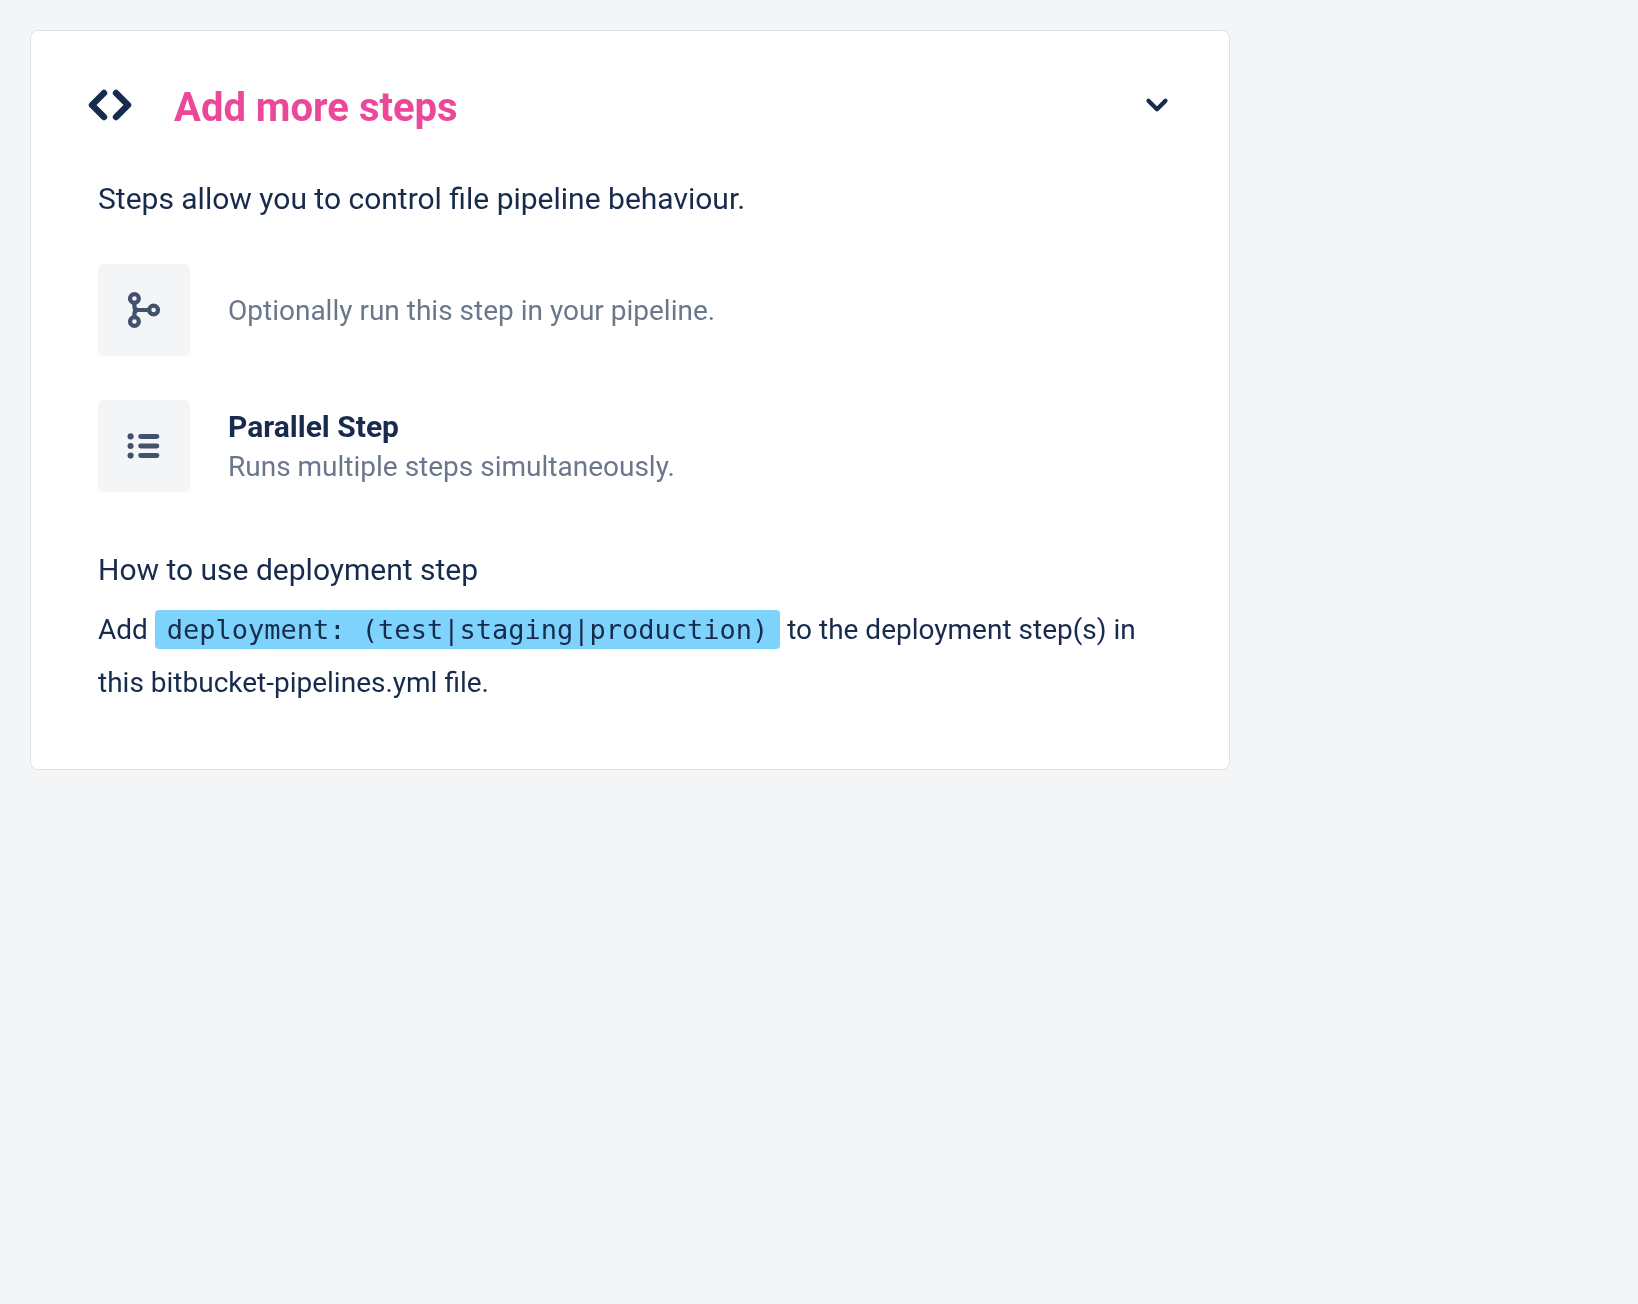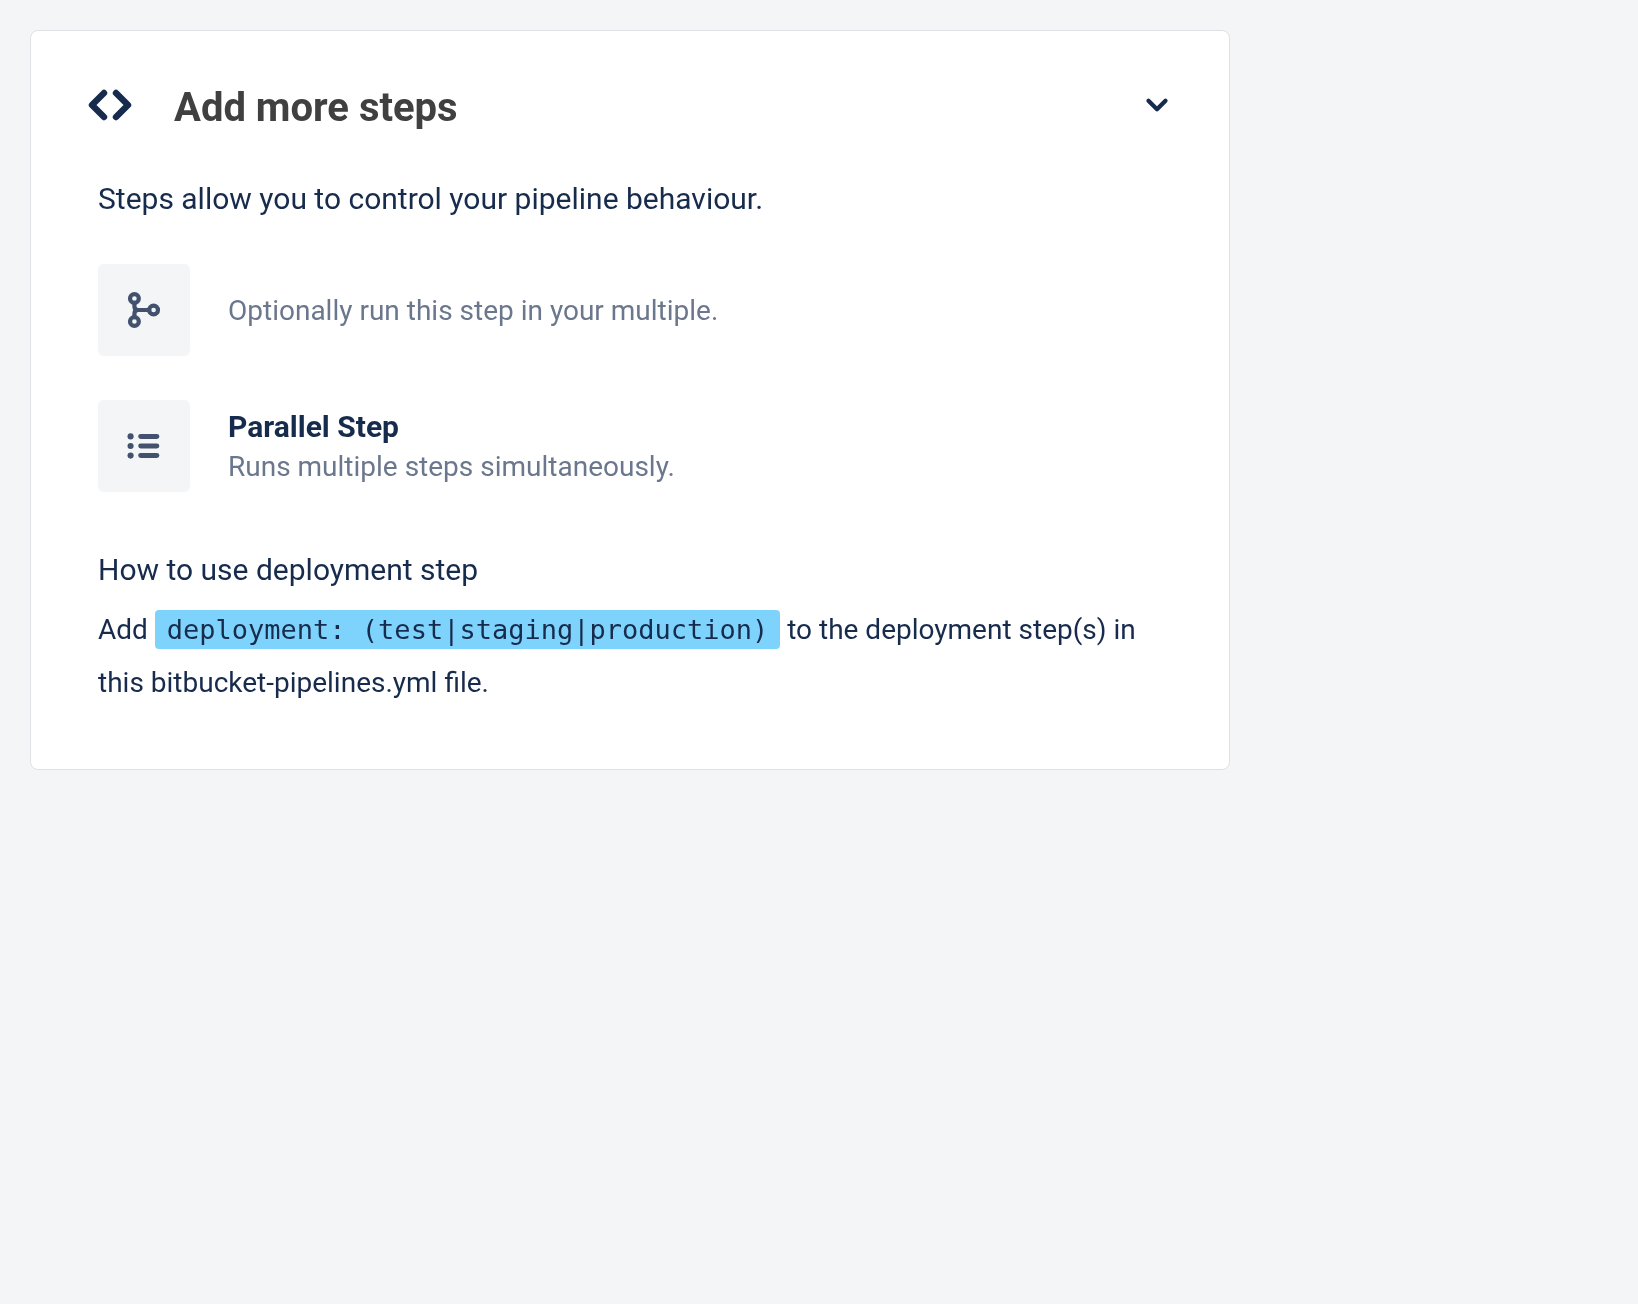--- a/index.html
+++ b/index.html
@@ -26,21 +26,21 @@
     align-items: center;
     gap: 40px;
   }
   .header-icon svg {
     width: 48px;
     height: 48px;
   }
   .page-title {
     font-size: 40px;
     font-weight: 700;
-    color: #404040;
+    color: #ec4899;
   }
   .chevron svg {
     width: 34px;
     height: 34px;
   }
   .intro {
     font-size: 30px;
     color: #172b4d;
     margin-bottom: 48px;
     margin-left: 12px;
@@ -115,34 +115,34 @@
       </span>
       <h1 class="page-title">Add more steps</h1>
     </div>
     <span class="chevron">
       <svg viewBox="0 0 24 24" fill="none" stroke="#172b4d" stroke-width="3" stroke-linecap="round" stroke-linejoin="round">
         <polyline points="6 9 12 15 18 9"></polyline>
       </svg>
     </span>
   </div>
 
-  <p class="intro">Steps allow you to control your pipeline behaviour.</p>
+  <p class="intro">Steps allow you to control file pipeline behaviour.</p>
 
   <div class="step-item">
     <div class="step-icon">
       <svg viewBox="0 0 24 24" fill="none" stroke="#42526e" stroke-width="2.2" stroke-linecap="round" stroke-linejoin="round">
         <circle cx="7" cy="6" r="2.3"></circle>
         <circle cx="7" cy="18" r="2.3"></circle>
         <circle cx="17" cy="12" r="2.3"></circle>
         <path d="M7 8.3 V10 Q7 12 9 12 H14.7"></path>
         <path d="M7 15.7 V14 Q7 12 9 12"></path>
       </svg>
     </div>
     <div class="step-text">
-      <div class="step-desc">Optionally run this step in your multiple.</div>
+      <div class="step-desc">Optionally run this step in your pipeline.</div>
     </div>
   </div>
 
   <div class="step-item">
     <div class="step-icon">
       <svg viewBox="0 0 24 24" fill="#42526e">
         <circle cx="5" cy="7" r="1.6"></circle>
         <rect x="9" y="5.7" width="11" height="2.6" rx="1.3"></rect>
         <circle cx="5" cy="12" r="1.6"></circle>
         <rect x="9" y="10.7" width="11" height="2.6" rx="1.3"></rect>

